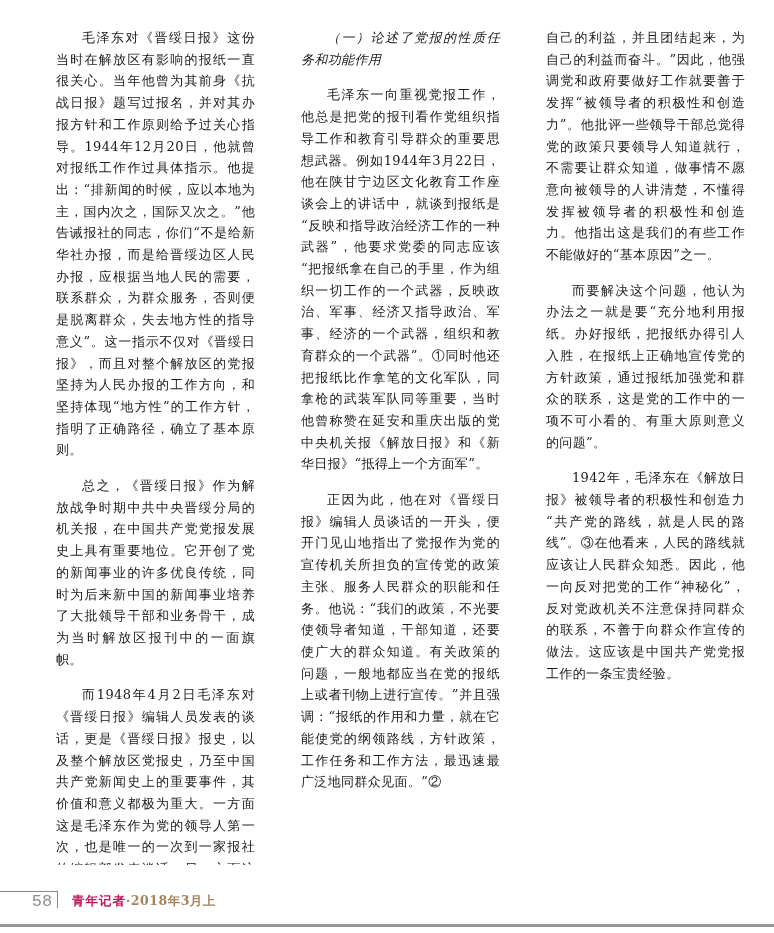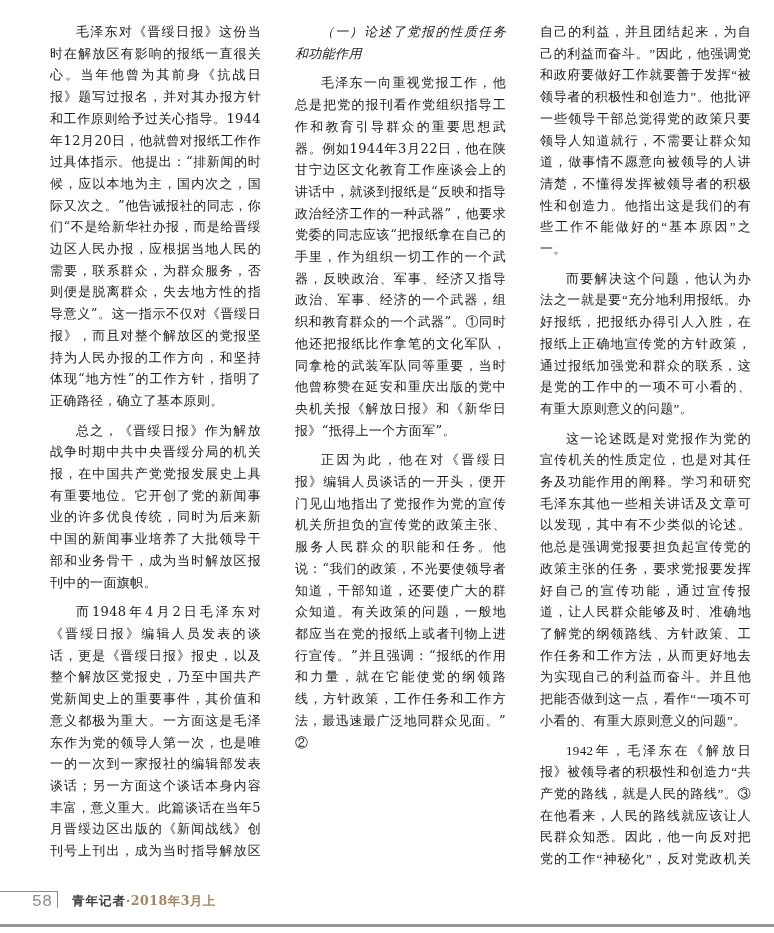--- a/index.html
+++ b/index.html
@@ -28,24 +28,24 @@
     overflow: hidden;
     font-size: 13px;
     line-height: 21.7px;
     text-align: justify;
     text-justify: inter-character;
     letter-spacing: 0.35px;
     color: #1b1b1b;
   }
   .col-left   { left: 42px;  }
   .col-middle { left: 287px; }
-  .col-right  { left: 532px; font-family: Liberation Serif, serif; }
+  .col-right  { left: 532px; }
 
   .blk-para, .blk-cont, .blk-subheading {
-    margin: 8px;
+    margin: 14px;
     padding: 0;
   }
   .blk-para       { text-indent: 2em; }
   .blk-cont       { text-indent: 0; }
   .blk-subheading { text-indent: 2em; font-style: italic; font-weight: 400; }
   .blk-heading {
     margin: 11px 0 10px 0;
     text-indent: 0;
     text-align: center;
     font-size: 15px;
@@ -78,21 +78,21 @@
   }
   .footer-journal {
     position: absolute;
     left: 72px; top: 894px;
     font-size: 12.5px;
     line-height: 14px;
     white-space: nowrap;
   }
   .footer-journal .jname {
     font-weight: bold;
-    color: #404040;
+    color: #be185d;
     letter-spacing: 1px;
   }
   .footer-journal .jsep,
   .footer-journal .jdate {
     color: #a5835f;
     font-weight: bold;
     letter-spacing: 0.5px;
   }
   .page-bottom-rule {
     position: absolute;
@@ -116,21 +116,20 @@
 
   <div class="col col-middle">
       <p class="blk-subheading">（一）论述了党报的性质任务和功能作用</p>
       <p class="blk-para">毛泽东一向重视党报工作，他总是把党的报刊看作党组织指导工作和教育引导群众的重要思想武器。例如1944年3月22日，他在陕甘宁边区文化教育工作座谈会上的讲话中，就谈到报纸是“反映和指导政治经济工作的一种武器”，他要求党委的同志应该“把报纸拿在自己的手里，作为组织一切工作的一个武器，反映政治、军事、经济又指导政治、军事、经济的一个武器，组织和教育群众的一个武器”。①同时他还把报纸比作拿笔的文化军队，同拿枪的武装军队同等重要，当时他曾称赞在延安和重庆出版的党中央机关报《解放日报》和《新华日报》“抵得上一个方面军”。</p>
       <p class="blk-para">正因为此，他在对《晋绥日报》编辑人员谈话的一开头，便开门见山地指出了党报作为党的宣传机关所担负的宣传党的政策主张、服务人民群众的职能和任务。他说：“我们的政策，不光要使领导者知道，干部知道，还要使广大的群众知道。有关政策的问题，一般地都应当在党的报纸上或者刊物上进行宣传。”并且强调：“报纸的作用和力量，就在它能使党的纲领路线，方针政策，工作任务和工作方法，最迅速最广泛地同群众见面。”②</p>
     </div>
 
   <div class="col col-right">
       <p class="blk-cont">自己的利益，并且团结起来，为自己的利益而奋斗。”因此，他强调党和政府要做好工作就要善于发挥“被领导者的积极性和创造力”。他批评一些领导干部总觉得党的政策只要领导人知道就行，不需要让群众知道，做事情不愿意向被领导的人讲清楚，不懂得发挥被领导者的积极性和创造力。他指出这是我们的有些工作不能做好的“基本原因”之一。</p>
       <p class="blk-para">而要解决这个问题，他认为办法之一就是要“充分地利用报纸。办好报纸，把报纸办得引人入胜，在报纸上正确地宣传党的方针政策，通过报纸加强党和群众的联系，这是党的工作中的一项不可小看的、有重大原则意义的问题”。</p>
-      <p class="blk-para">这一论述既是对党报作为党的宣传机关的性质定位，也是对其任务及功能作用的阐释。学习和研究毛泽东其他一些相关讲话及文章可以发现，其中有不少类似的论述。他总是强调党报要担负起宣传党的政策主张的任务，要求党报要发挥好自己的宣传功能，通过宣传报道，让人民群众能够及时、准确地了解党的纲领路线、方针政策、工作任务和工作方法，从而更好地去为实现自己的利益而奋斗。并且他把能否做到这一点，看作“一项不可小看的、有重大原则意义的问题”。</p>
       <p class="blk-para">1942年，毛泽东在《解放日报》被领导者的积极性和创造力“共产党的路线，就是人民的路线”。③在他看来，人民的路线就应该让人民群众知悉。因此，他一向反对把党的工作“神秘化”，反对党政机关不注意保持同群众的联系，不善于向群众作宣传的做法。这应该是中国共产党党报工作的一条宝贵经验。</p>
     </div>
 
   <div class="footer-rule-h"></div>
   <div class="footer-rule-v"></div>
 
   <div class="footer-pagenum">58</div>
 
   <div class="footer-journal">
     <span class="jname">青年记者</span><span class="jsep">·</span><span class="jdate">2018年3月上</span>

